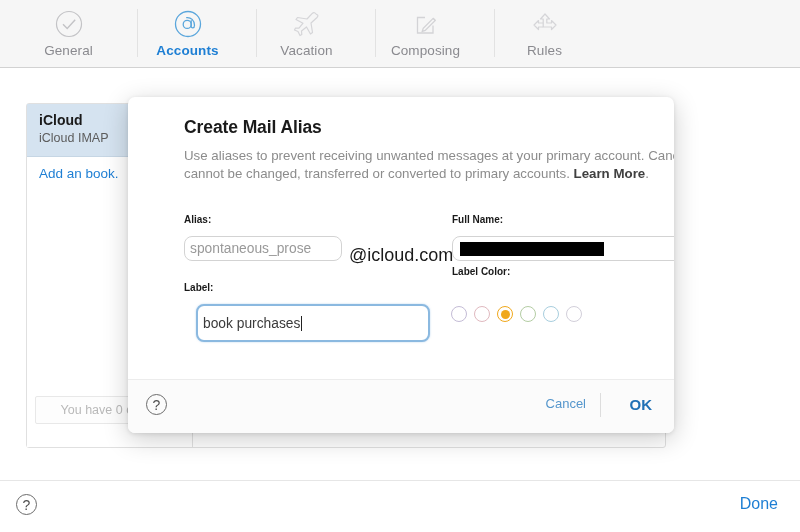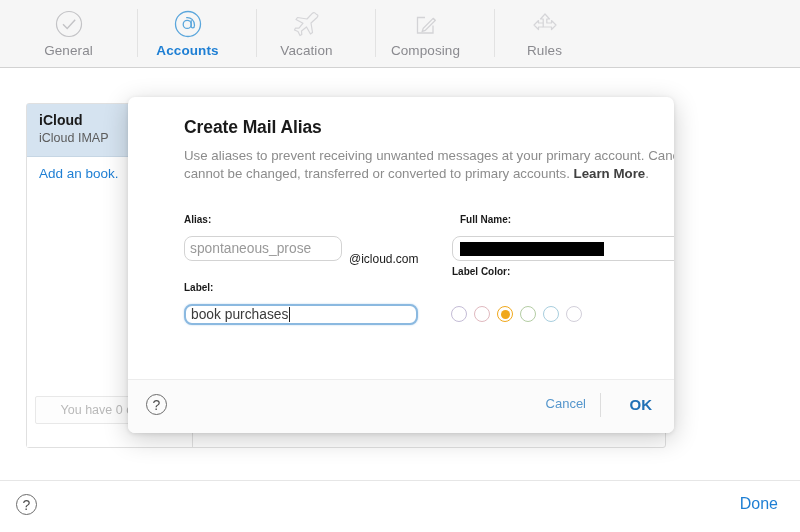--- a/index.html
+++ b/index.html
@@ -216,42 +216,42 @@
   .text-input.placeholder { color: #999999; }
 
   #field-alias-label { position: absolute; left: 20px; top: 117px; }
   #alias-input {
     position: absolute;
     left: 20px; top: 139px;
     width: 158px;
   }
   #alias-domain {
     position: absolute;
-    left: 185px; top: 155px;
-    font-size: 12px;
+    left: 185px; top: 148px;
+    font-size: 18px;
     color: #1a1a1a;
   }
-  #field-fullname-label { position: absolute; left: 296px; top: 117px; }
+  #field-fullname-label { position: absolute; left: 288px; top: 117px; }
   #fullname-input {
     position: absolute;
     left: 288px; top: 139px;
     width: 240px;
   }
   #fullname-redaction {
     width: 144px;
     height: 14px;
     background: #000000;
     margin-left: 2px;
   }
   #field-alabel-label { position: absolute; left: 20px; top: 185px; }
   #label-input {
     position: absolute;
-    left: 20px; top: 207px;
+    left: 32px; top: 207px;
     width: 234px;
-    height: 21px;
+    height: 38px;
   }
   #label-caret {
     display: inline-block;
     width: 1px;
     height: 15px;
     background: #222;
     margin-left: 1px;
   }
   #field-color-label { position: absolute; left: 288px; top: 169px; }
   #color-swatches {

